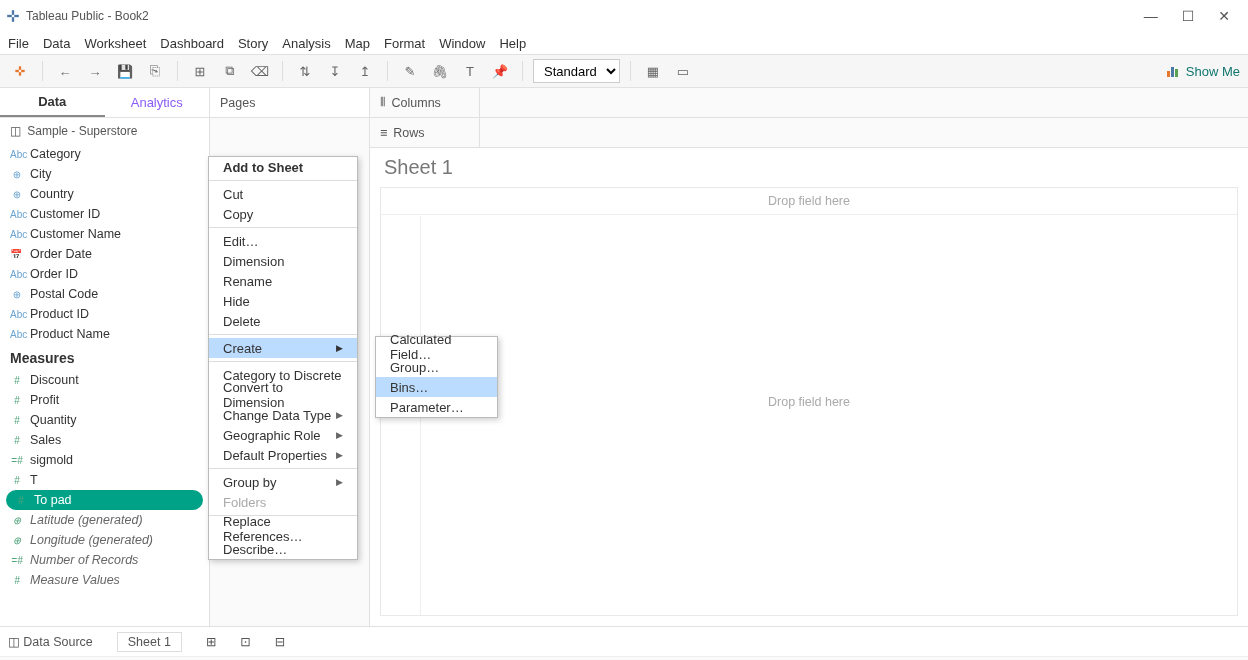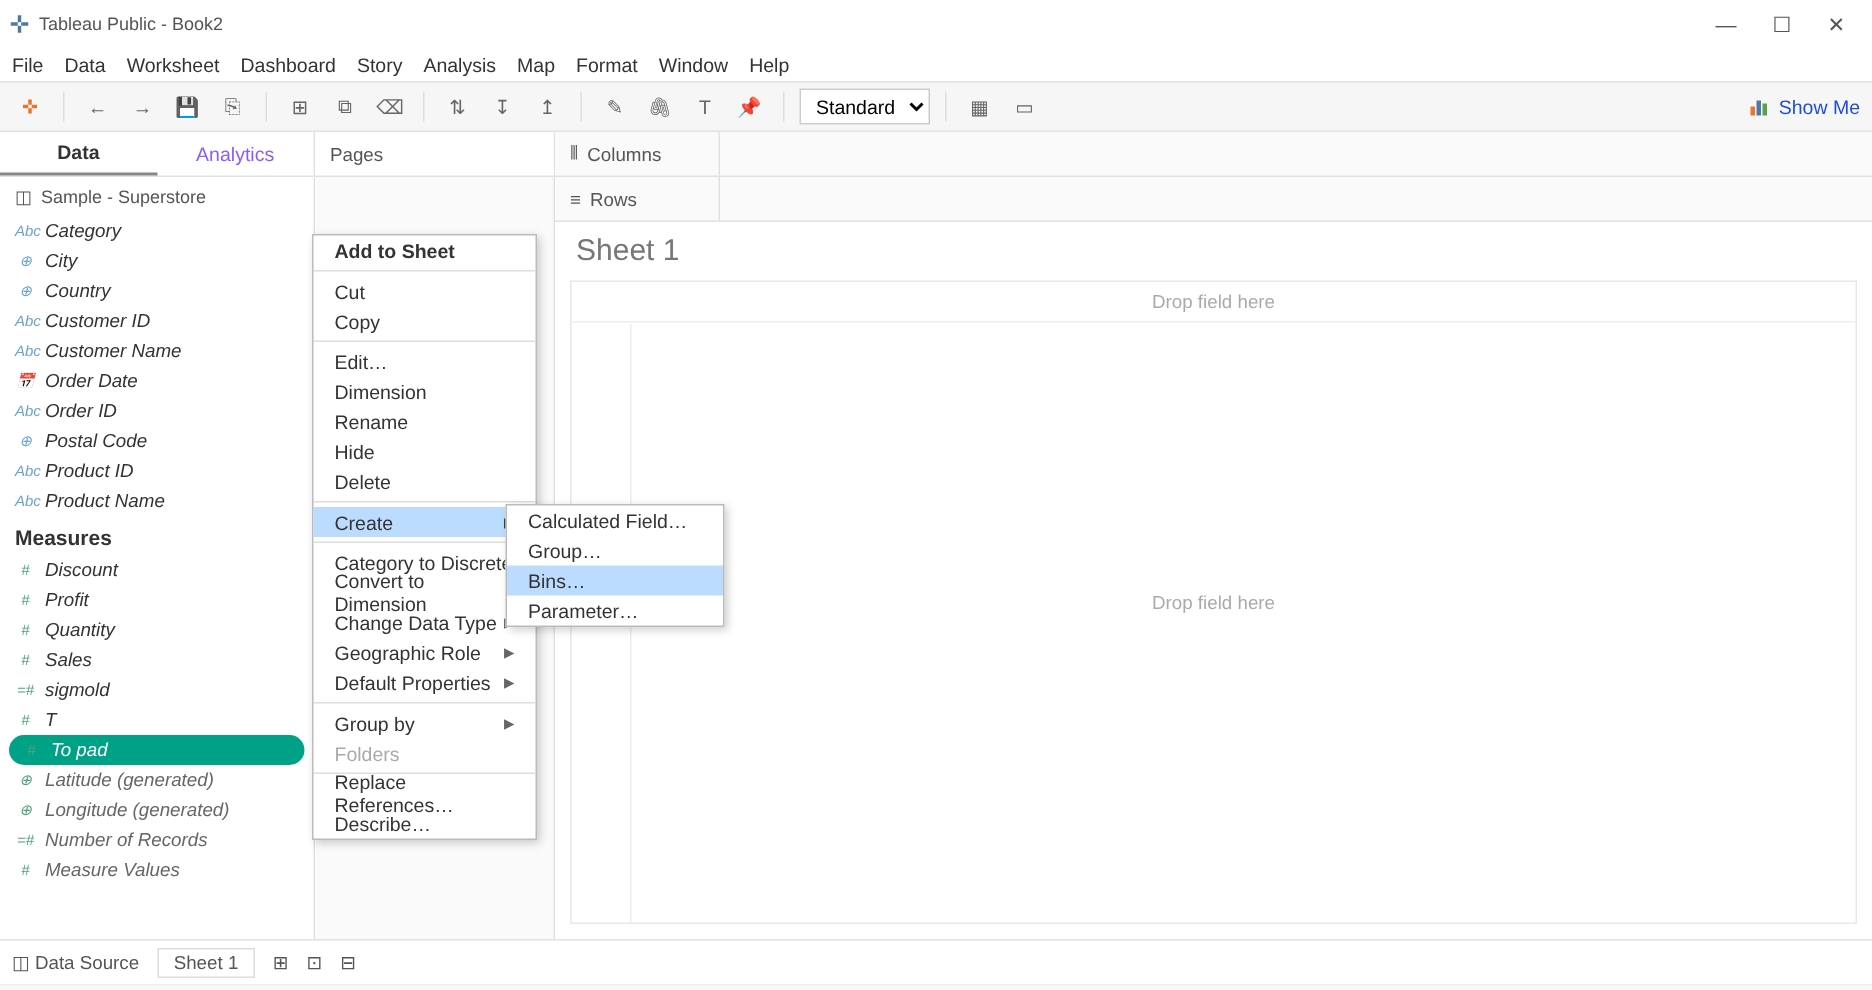--- a/index.html
+++ b/index.html
@@ -10,63 +10,63 @@
 .titlebar .winbtns { display: flex; gap: 24px; padding-right: 12px; }
 .titlebar .winbtns span { font-size: 14px; color: #555; cursor: default; }
 .menubar { height: 22px; display: flex; align-items: center; gap: 14px; padding: 0 8px; font-size: 13px; color: #333; }
 .menubar span { cursor: default; }
 .toolbar { height: 34px; background: #f6f6f6; border-top: 1px solid #e1e1e1; border-bottom: 1px solid #e1e1e1; display: flex; align-items: center; padding: 0 8px; gap: 6px; }
 .toolbar .sep { width: 1px; height: 20px; background: #ddd; margin: 0 4px; }
 .toolbar .tbtn { width: 24px; height: 24px; display: flex; align-items: center; justify-content: center; color: #666; }
 .toolbar .tbtn svg { width: 14px; height: 14px; }
 .toolbar select { height: 24px; border: 1px solid #ccc; background: #fff; font-size: 13px; padding: 0 6px; }
 .toolbar .spacer { flex: 1; }
-.showme { display: flex; align-items: flex-start; gap: 6px; color: #1d4ed8; font-size: 13px; }
+.showme { display: flex; align-items: flex-start; gap: 6px; color: #0f766e; font-size: 13px; }
 .body { display: flex; height: calc(660px - 22px - 22px - 34px - 30px - 14px); }
 .leftcol { width: 210px; border-right: 1px solid #e1e1e1; display: flex; flex-direction: column; overflow: hidden; }
 .tabs { display: flex; border-bottom: 1px solid #e1e1e1; height: 30px; }
 .tabs .tab { flex: 1; display: flex; align-items: center; justify-content: center; font-size: 13px; color: #8b5cf6; }
 .tabs .tab.active { font-weight: 600; color: #333; border-bottom: 2px solid #888; }
 .dsrow { display: flex; align-items: center; gap: 6px; padding: 6px 10px; color: #555; font-size: 12px; }
 .sectionhead { font-weight: 700; font-size: 14px; padding: 6px 10px 4px; display: flex; align-items: center; justify-content: space-between; }
 .sectionhead .ico { display: flex; gap: 6px; color: #999; font-size: 11px; }
 .fieldlist { overflow-y: auto; }
-.field { display: flex; align-items: center; gap: 6px; padding: 2px 10px; height: 20px; font-size: 12.5px; color: #333; font-style: italic; }
+.field { display: flex; align-items: center; gap: 6px; padding: 2px 10px; height: 20px; font-size: 12.5px; color: #333; }
 .field.selected { background: #00a287; color: #fff; border-radius: 10px; margin: 0 6px; padding: 2px 8px; }
 .field .ficon { width: 14px; font-size: 10px; color: #6aa3cf; text-align: center; }
 .field.selected .ficon { color: #fff; }
 .field.meas .ficon { color: #4fa37a; }
 .field.gen { font-style: italic; color: #666; }
 .midcol { width: 160px; border-right: 1px solid #e1e1e1; background: #fafafa; }
 .panel-title { height: 30px; border-bottom: 1px solid #e1e1e1; display: flex; align-items: center; padding: 0 10px; font-size: 12.5px; color: #555; background:#fff; }
 .rightcol { flex: 1; display: flex; flex-direction: column; }
 .shelf { height: 30px; border-bottom: 1px solid #e1e1e1; display: flex; align-items: center; background: #fafafa; }
 .shelf .lab { width: 110px; padding: 0 10px; color: #555; font-size: 12.5px; display: flex; align-items: center; gap: 6px; border-right: 1px solid #e1e1e1; height: 100%; }
 .shelf .drop { flex: 1; }
 .sheettitle { padding: 8px 14px; font-size: 20px; color: #777; }
 .canvas { flex: 1; border: 1px solid #e8e8e8; margin: 0 10px 10px 10px; position: relative; background: #fff; }
 .canvas .tophint { position: absolute; top: 6px; left: 0; right: 0; text-align: center; color: #aaa; font-size: 12.5px; border-bottom: 1px solid #eee; padding-bottom: 6px; }
 .canvas .lefthint { position: absolute; top: 28px; left: 0; width: 40px; bottom: 0; border-right: 1px solid #eee; color: #aaa; font-size: 11px; text-align: center; padding-top: 160px; line-height: 1.2; }
 .canvas .centerhint { position: absolute; top: 50%; left: 50%; transform: translate(-50%,-50%); color: #aaa; font-size: 12.5px; }
-.bottombar { height: 30px; border-top: 1px solid #e1e1e1; display: flex; align-items: center; padding: 0 8px; gap: 12px; font-size: 12.5px; color: #555; background:#fff;text-align:center;}
+.bottombar { height: 30px; border-top: 1px solid #e1e1e1; display: flex; align-items: center; padding: 0 8px; gap: 24px; font-size: 12.5px; color: #555; background:#fff;text-align:center;}
 .bottombar .sheet-tab { border: 1px solid #ddd; padding: 2px 10px; background: #fff; }
 .bottombar .spacer { flex: 1; }
 .status { height: 14px; border-top: 1px solid #eee; background: #fafafa; display:flex; justify-content:flex-end; align-items:center; padding:0 8px; gap:6px;}
 .status .dot{width:8px;height:8px;border:1px solid #bbb;}
 
 .ctx { position: absolute; background: #fff; border: 1px solid #bbb; box-shadow: 2px 2px 6px rgba(0,0,0,.2); font-size: 13px; color: #333; z-index: 100; }
 .ctx .item { padding: 4px 14px; display: flex; align-items: center; justify-content: space-between; height: 20px; cursor: default; }
 .ctx .item.bold { font-weight: 600; }
 .ctx .item.hl { background: #bcdcff; }
 .ctx .item.sub::after { content: '▶'; font-size: 9px; color: #666; }
 .ctx .item.hl.sub::after { color: #333; }
 .ctx .item.disabled { color: #aaa; }
 .ctx hr { border: none; border-top: 1px solid #ddd; margin: 3px 0; }
 #ctx1 { left: 208px; top: 156px; width: 150px; }
-#ctx2 { left: 337px; top: 336px; width: 146px; }
+#ctx2 { left: 375px; top: 336px; width: 123px; }
 </style>
 </head>
 <body>
 
 <div class="titlebar">
   <svg class="logo" viewBox="0 0 24 24">
       <g fill="#4e79a7">
         <rect x="10" y="2" width="4" height="8"></rect>
         <rect x="10" y="14" width="4" height="8"></rect>
         <rect x="2" y="10" width="8" height="4"></rect>

